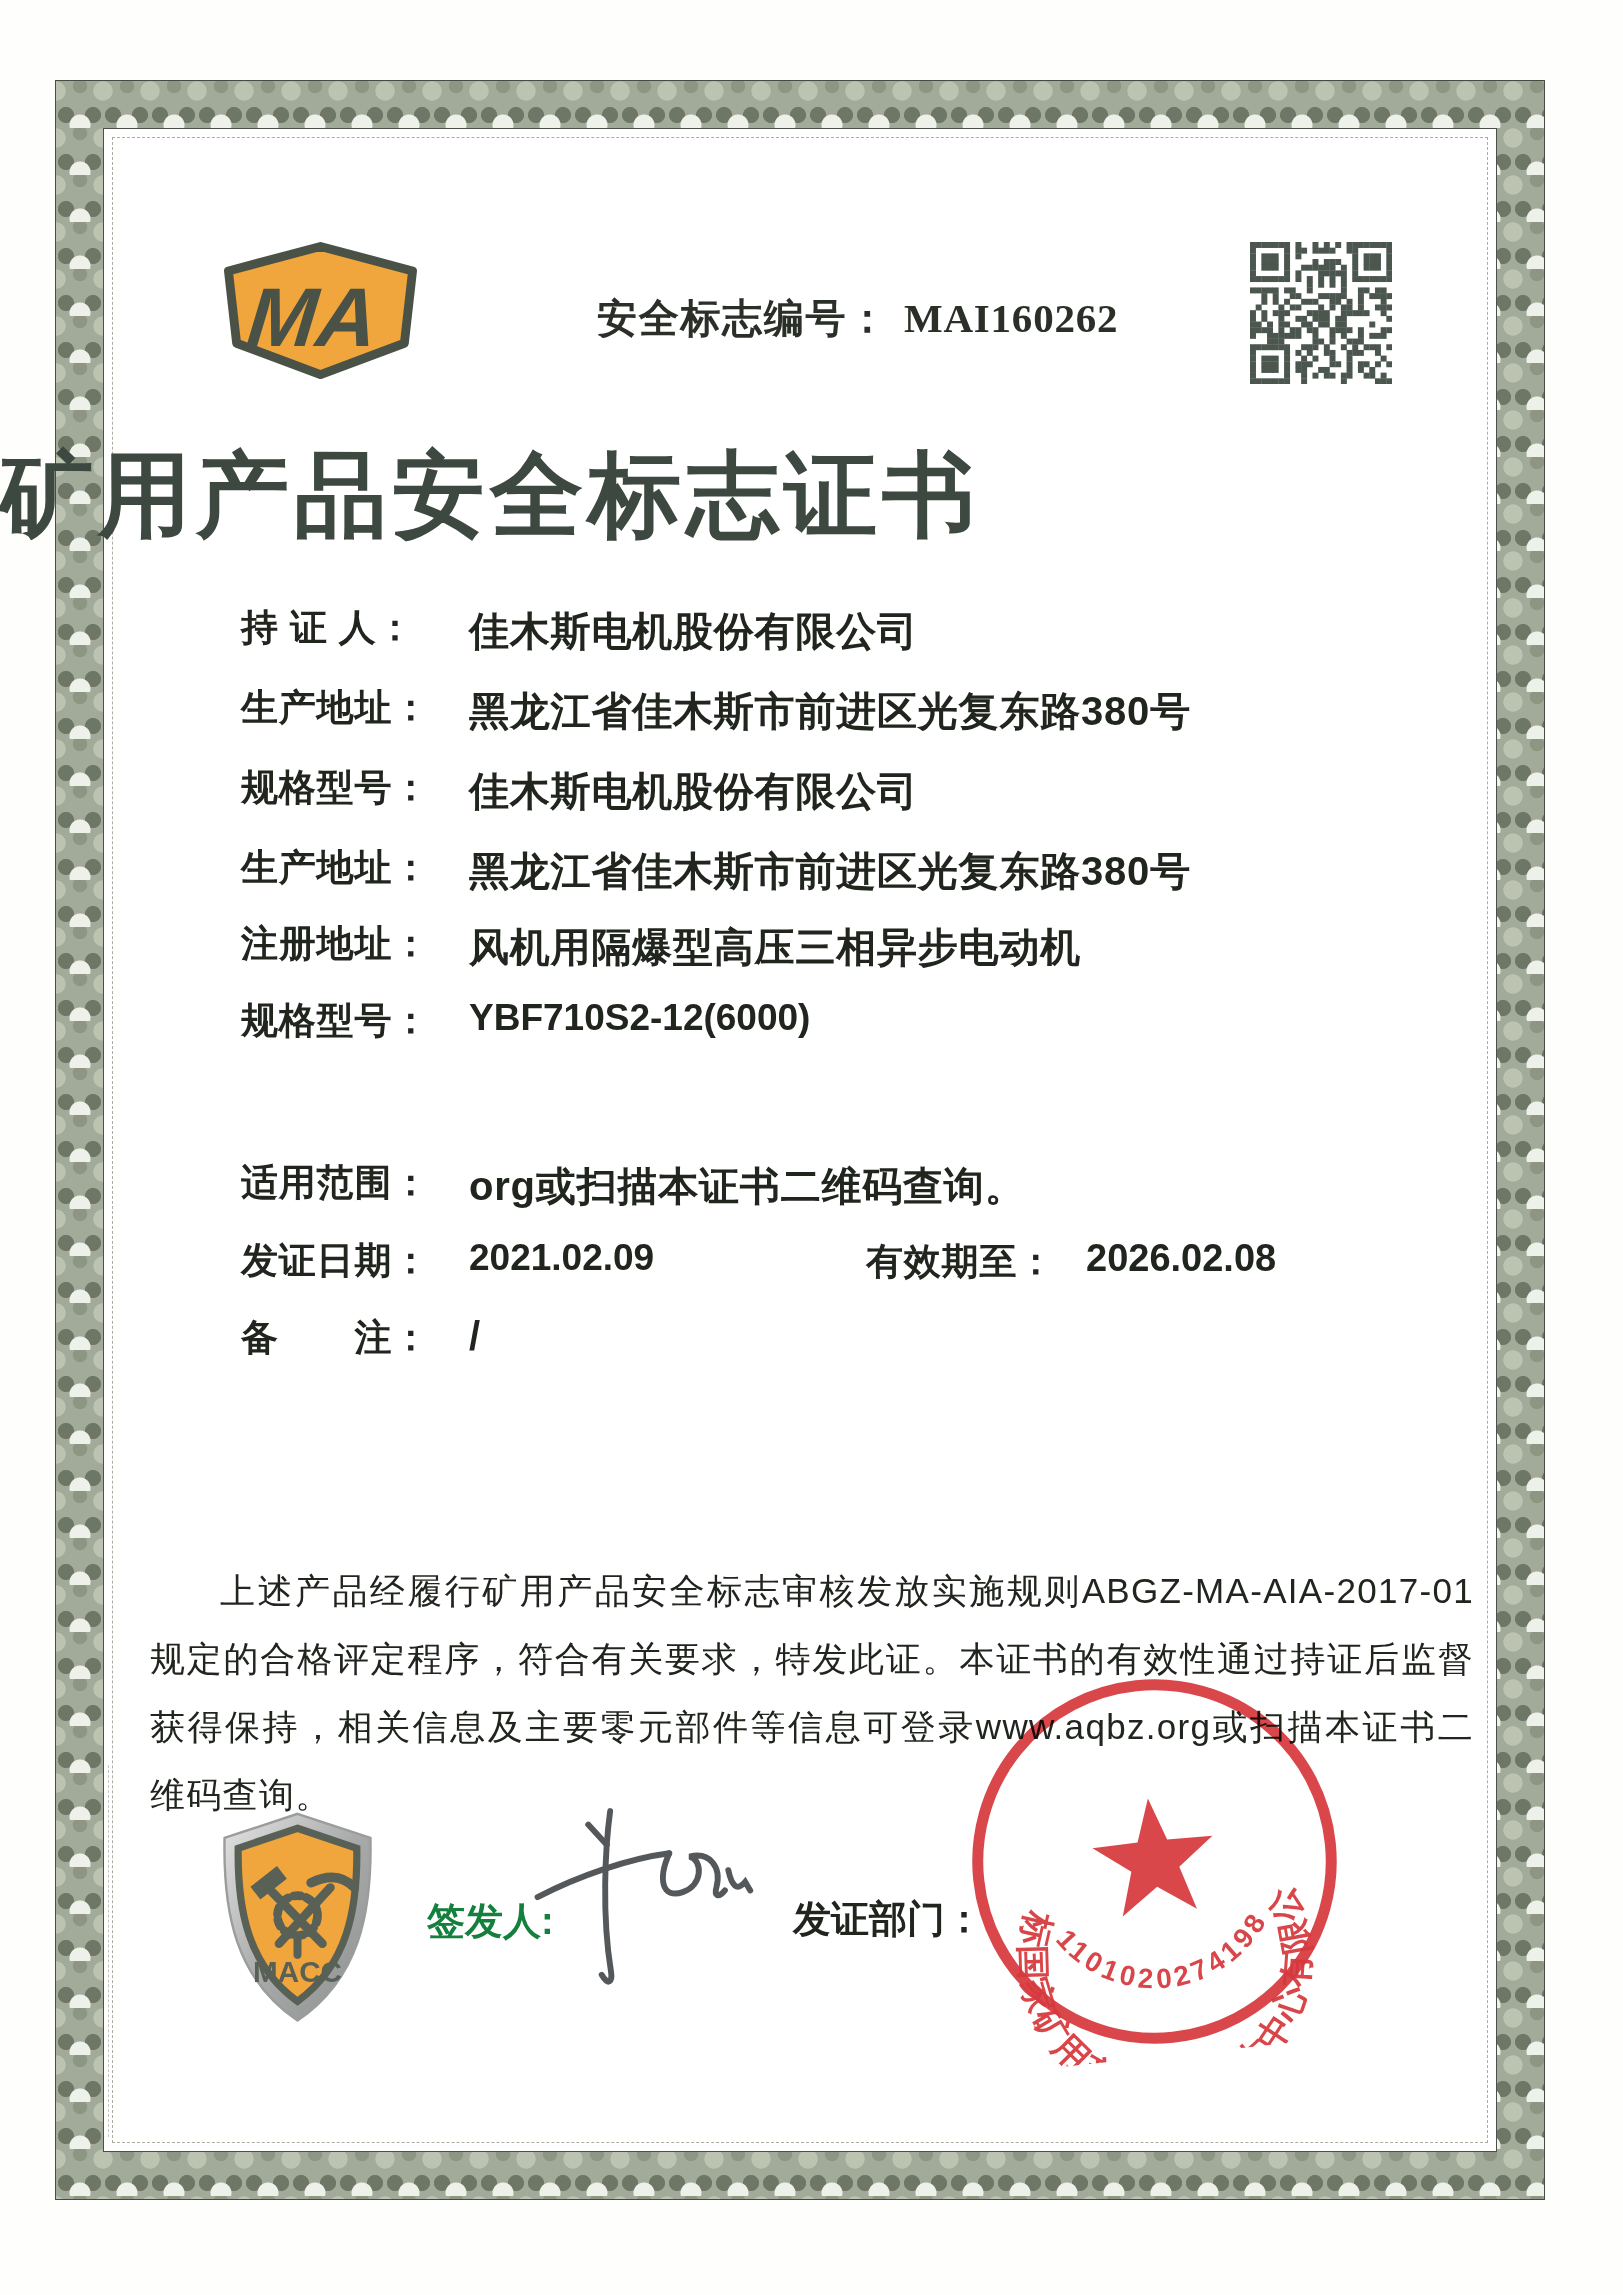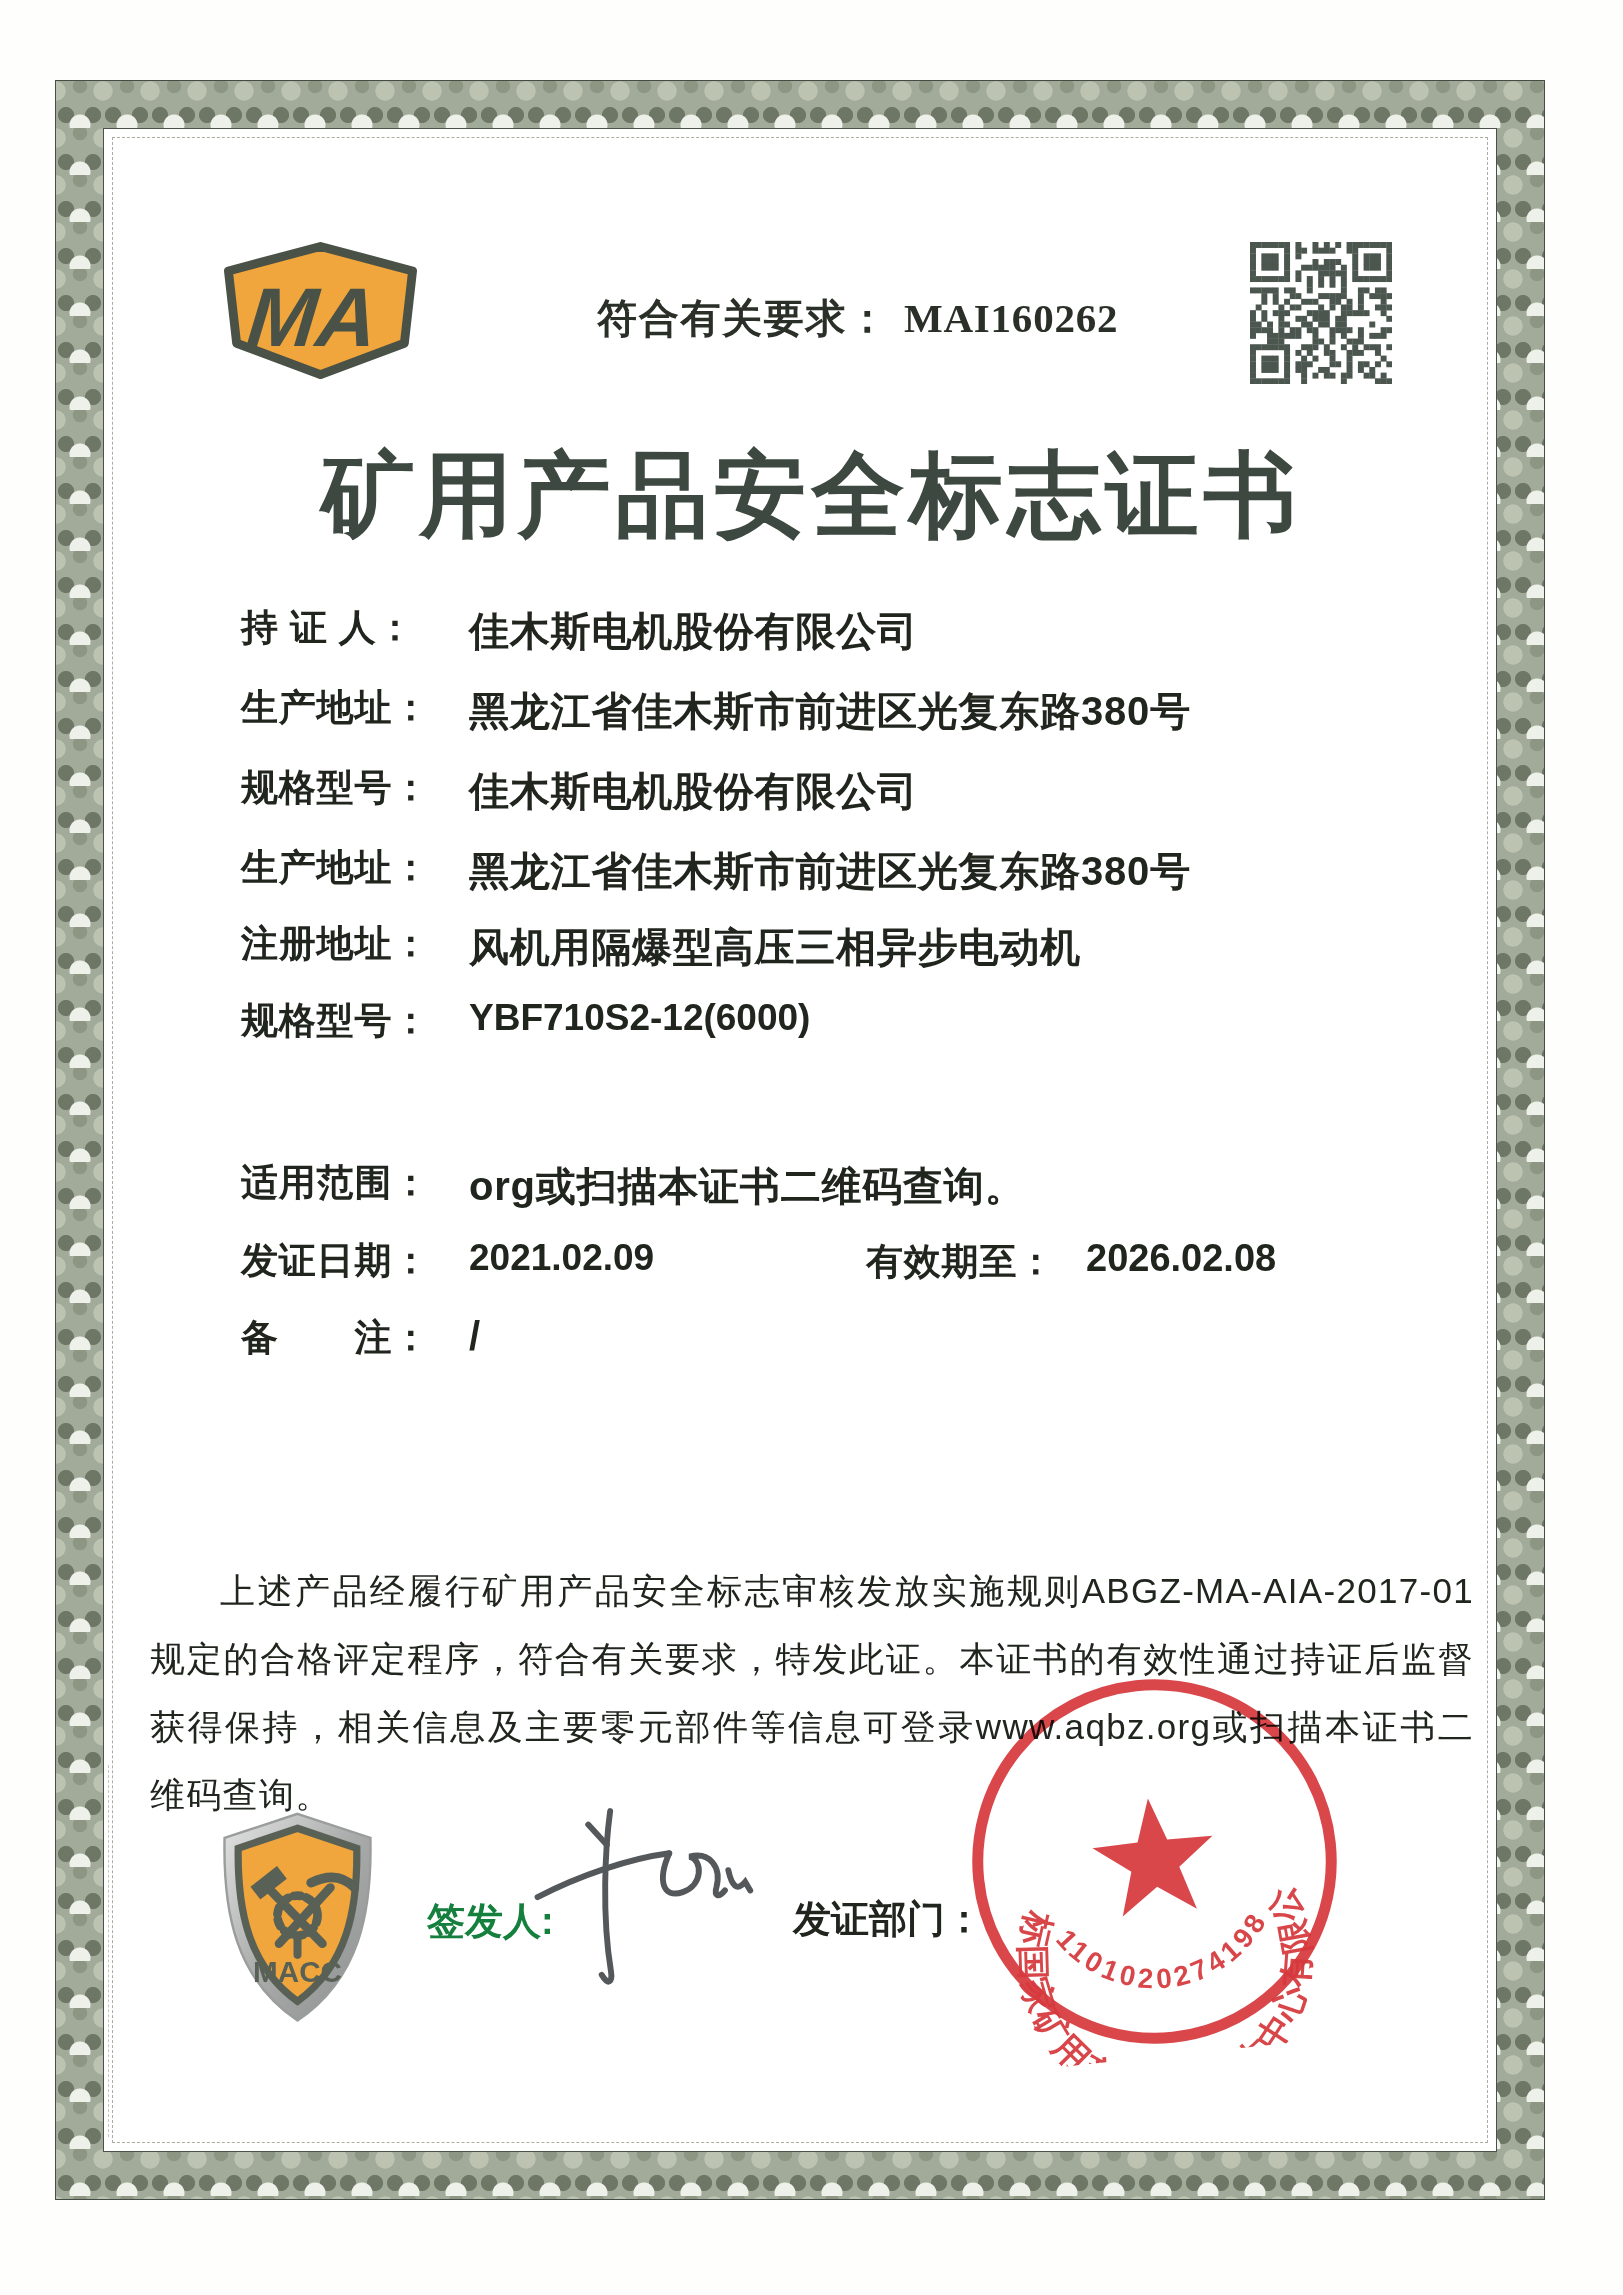--- a/index.html
+++ b/index.html
@@ -24,21 +24,21 @@
   .scan-mark{position:absolute;left:108px;top:1765px;width:1.7px;height:372px;
              border-left:1.7px dashed #c3c7bb;}
   
   .ma-badge{position:absolute;left:208px;top:242px;width:225px;height:137px;}
   .cert-no{position:absolute;left:597px;top:291px;font-size:40px;font-weight:bold;
            color:#2a2f28;letter-spacing:1.7px;white-space:nowrap;}
   .cert-no .no-value{font-family:"Liberation Serif","DejaVu Serif",serif;font-size:41px;
                      letter-spacing:0.8px;margin-left:15px;}
   .qr{position:absolute;left:1250px;top:242px;width:142px;height:142px;}
   
-  .title{position:absolute;left:0;top:433px;width:100%;text-align:center;
+  .title{position:absolute;left:0;top:433px;width:100%;text-align:left;
          font-family:"Liberation Serif","DejaVu Serif",serif;
          font-size:93px;font-weight:bold;color:#3d4841;letter-spacing:5px;white-space:nowrap;}
   
   .row{position:absolute;left:241px;height:51px;white-space:nowrap;color:#20251e;}
   .row .lbl{display:inline-block;font-size:37px;font-weight:bold;letter-spacing:0.8px;text-align:center;}
   .row .val{position:absolute;left:228px;top:0.8px;font-size:40px;font-weight:bold;letter-spacing:0.8px;}
   .row .val.latin{font-size:37px;letter-spacing:0;}
   .row .val.wide-val{left:391px;font-size:35px;}
   .row .lbl2{position:absolute;left:625px;top:0.8px;font-size:37px;font-weight:bold;letter-spacing:0.8px;}
   .row .val2{position:absolute;left:845px;top:0.8px;font-size:38px;font-weight:bold;}
@@ -65,21 +65,21 @@
     </div>
   </div>
   <div class="scan-mark"></div>
 
   <svg class="ma-badge" viewBox="0 0 330 200">
     <polygon points="165,6 300,42 288,148 165,194 42,148 30,42" fill="#f0a63c" stroke="#4a5247" stroke-width="13" stroke-linejoin="round"></polygon>
     <text x="165" y="152" text-anchor="middle" transform="skewX(-6)" font-family="Liberation Sans, sans-serif" font-size="122" font-weight="bold" font-style="italic" fill="#4a5247">MA</text>
   </svg>
 
   <div class="cert-no">
-    <span>符合有关要求：</span><span class="no-value">MAI160262</span>
+    <span>安全标志编号：</span><span class="no-value">MAI160262</span>
   </div>
 
   <svg class="qr" id="qr-svg" viewBox="0 0 25 25">
       <rect x="0" y="0" width="1.05" height="1.05" fill="#4b564f"></rect>
       <rect x="1" y="0" width="1.05" height="1.05" fill="#4b564f"></rect>
       <rect x="2" y="0" width="1.05" height="1.05" fill="#4b564f"></rect>
       <rect x="3" y="0" width="1.05" height="1.05" fill="#4b564f"></rect>
       <rect x="4" y="0" width="1.05" height="1.05" fill="#4b564f"></rect>
       <rect x="5" y="0" width="1.05" height="1.05" fill="#4b564f"></rect>
       <rect x="6" y="0" width="1.05" height="1.05" fill="#4b564f"></rect>

